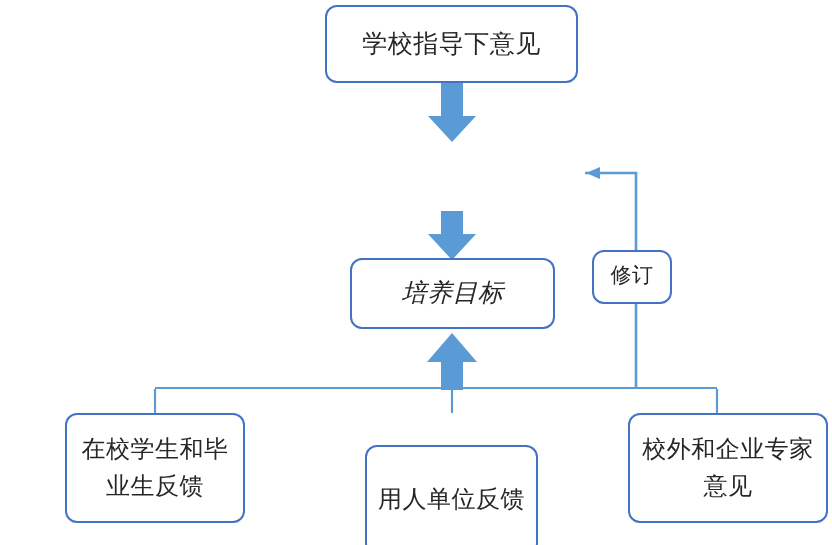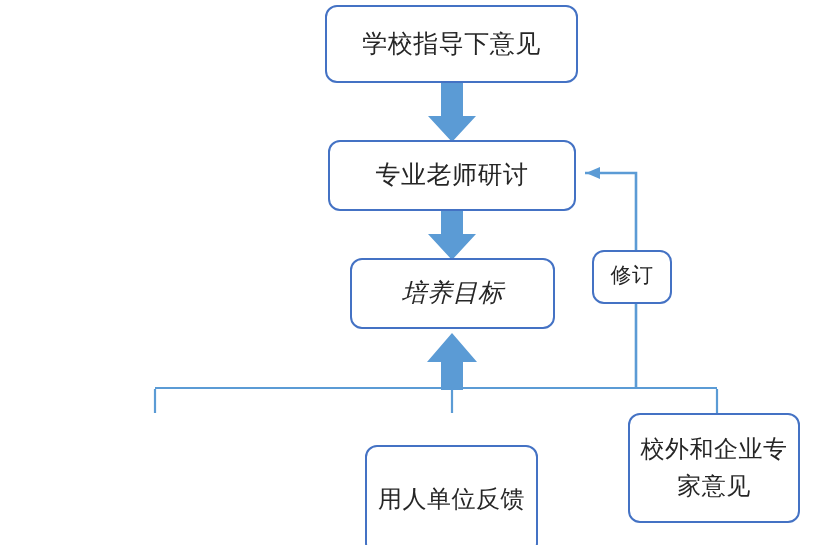--- a/index.html
+++ b/index.html
@@ -49,21 +49,21 @@
     line-height: 1.55;
     letter-spacing: 0.5px;
   }
   
   #node-school      { left: 325px; top: 5px;   width: 253px; height: 78px;  font-size: 25px; }
   #node-teacher     { left: 328px; top: 140px; width: 248px; height: 71px;  font-size: 25px; }
   #node-goal        { left: 350px; top: 258px; width: 205px; height: 71px;  font-size: 25px; font-style: italic; }
   #node-revise      { left: 592px; top: 250px; width: 80px;  height: 54px;  font-size: 21px; font-family: Liberation Mono, monospace; }
   #node-students    { left: 65px;  top: 413px; width: 180px; height: 110px; font-size: 24px; }
   #node-employers   { left: 365px; top: 413px; width: 173px; height: 110px; font-size: 24px; margin-top: 32px; }
-  #node-experts     { left: 628px; top: 413px; width: 172px; height: 110px; font-size: 24px; }
+  #node-experts     { left: 628px; top: 413px; width: 200px; height: 110px; font-size: 24px; }
 </style>
 </head>
 <body>
 
 <div id="diagram">
 
   <svg id="connector-layer" viewBox="0 0 832 545" width="832" height="545">
 
     <g>
       <path d="M 441 83 L 463 83 L 463 116 L 476 116 L 452 142 L 428 116 L 441 116 Z" fill="#5B9BD5"></path>
@@ -97,32 +97,32 @@
       <path d="M 636 388 L 636 173 L 585 173" stroke="#5B9BD5" stroke-width="2.6" fill="none"></path>
       <path d="M 586 173 L 600 167 L 600 179 Z" fill="#5B9BD5"></path>
     </g>
 
   </svg>
 
   <div class="node" id="node-school">
     <span class="label">学校指导下意见</span>
   </div>
 
-  <div class="node" id="node-teacher">
-    <span class="label">专业老师研讨</span>
-  </div>
 
   <div class="node" id="node-goal">
     <span class="label">培养目标</span>
   </div>
 
   <div class="node" id="node-revise">
     <span class="label">修订</span>
   </div>
 
+  <div class="node" id="node-students">
+    <span class="label">在校学生和毕业生反馈</span>
+  </div>
 
   <div class="node" id="node-employers">
     <span class="label">用人单位反馈</span>
   </div>
 
   <div class="node" id="node-experts">
     <span class="label">校外和企业专家意见</span>
   </div>
 
 </div>

